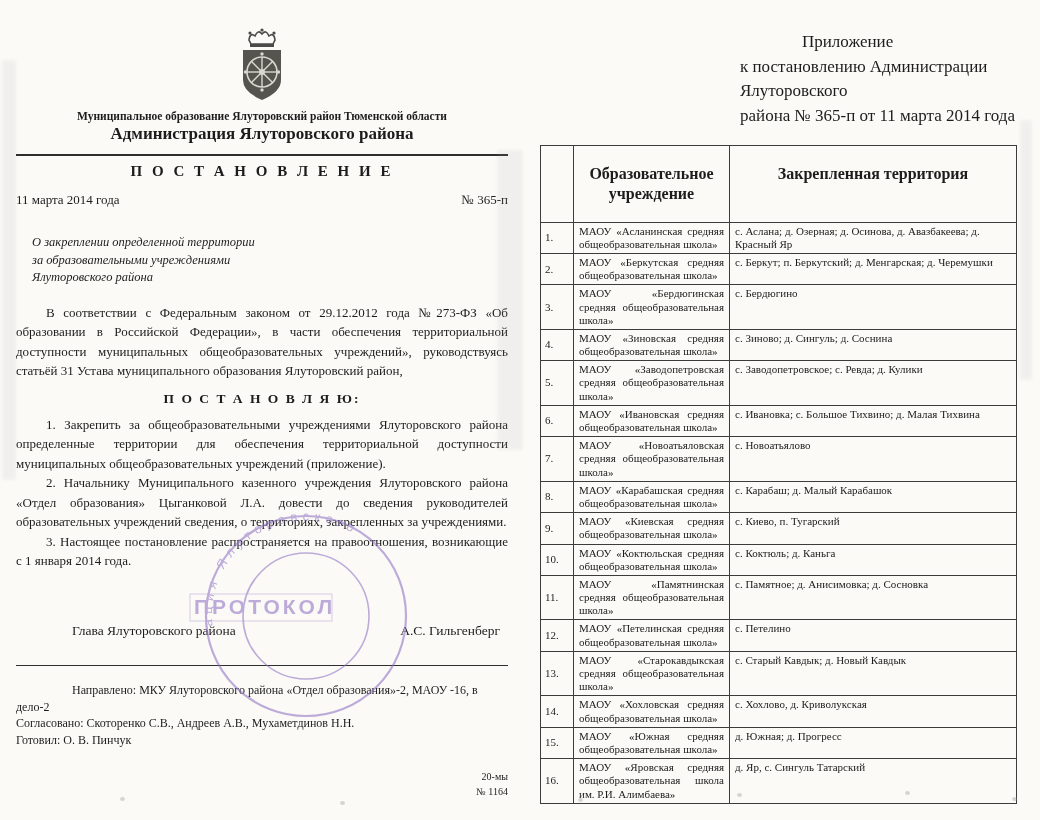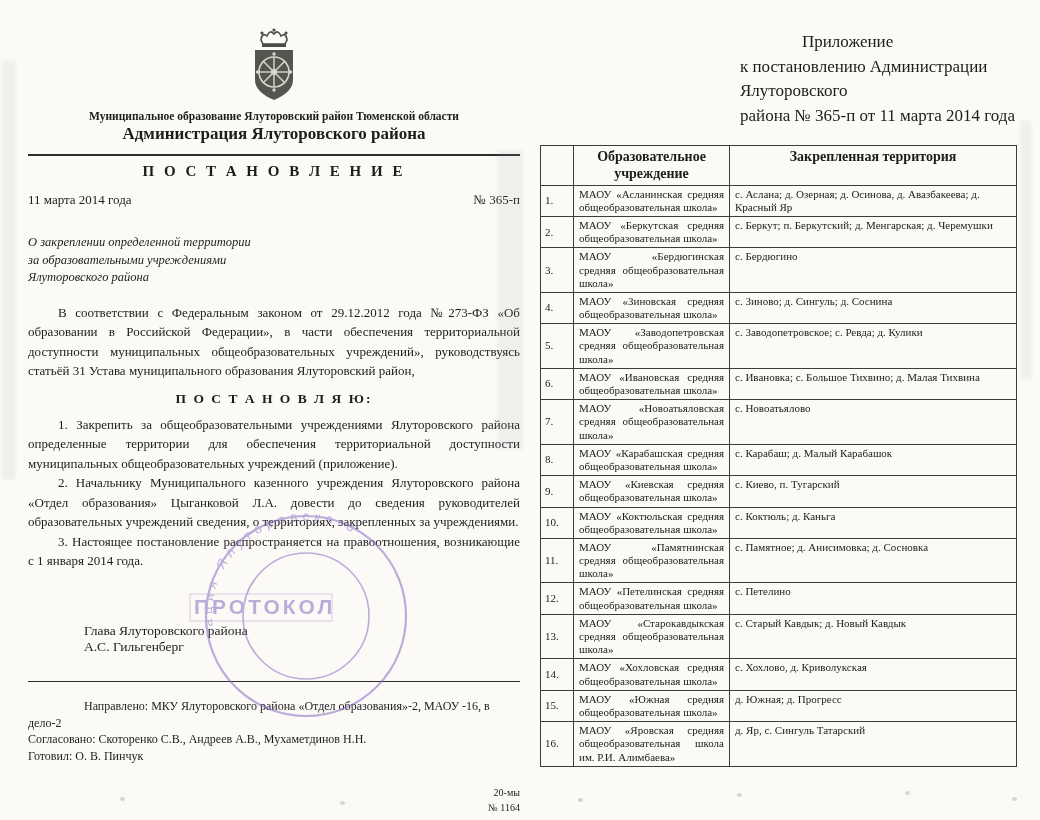--- a/index.html
+++ b/index.html
@@ -3,46 +3,46 @@
 <meta charset="utf-8">
 <style>
   html,body{margin:0;padding:0;}
   body{
     width:1040px;height:820px;position:relative;overflow:hidden;
     background:#fbfaf7;
     font-family:"Liberation Serif", serif;
     color:#1c1c1c;
   }
   
-  .page-left{position:absolute;left:28px;top:26px;width:492px;}
+  .page-left{position:absolute;left:16px;top:26px;width:492px;}
   .coat{width:54px;margin:0 auto;display:block;}
   .org1{font-weight:bold;font-size:11.5px;text-align:center;margin-top:6px;}
   .org2{font-weight:bold;font-size:17px;text-align:center;margin-top:2px;}
   .head-rule{border:none;border-top:2.5px solid #2e2e2e;margin:10px 0 0 0;}
   .doc-type{font-weight:bold;font-size:15px;text-align:center;letter-spacing:3px;margin-top:7px;}
   .meta-row{display:flex;justify-content:space-between;align-items:flex-start;margin-top:12px;font-size:13px;}
   .city{font-size:9.5px;text-align:center;margin-top:4px;}
-  .subject{font-style:italic;font-size:12.5px;line-height:1.4;margin-top:26px;}
+  .subject{font-style:italic;font-size:12.5px;line-height:1.4;margin-top:26px;margin-left:16px;}
   .body-text{font-size:13px;line-height:1.5;text-align:justify;margin-top:16px;}
   .body-text p{margin:0;text-indent:30px;}
   .resolve{font-weight:bold;font-size:13.5px;text-align:center;letter-spacing:2px;margin:8px 0 6px 0;}
-  .sig-row{display:flex;justify-content:space-between;margin-top:52px;font-size:13.5px;padding:0 8px 0 56px;flex-direction:column;}
+  .sig-row{display:flex;justify-content:space-between;margin-top:52px;font-size:13.5px;padding:0 8px 0 56px;}
   .foot-rule{border:none;border-top:1.5px solid #2e2e2e;margin:26px 0 0 0;}
   .footer{font-size:12px;line-height:1.4;margin-top:16px;}
   .footer .l1{text-indent:56px;}
   .codes{font-size:10px;line-height:1.5;margin-top:20px;text-align:right;}
   
   .stamp{position:absolute;left:188px;top:492px;width:236px;height:236px;pointer-events:none;opacity:.55;}
   
   .page-right{position:absolute;left:540px;top:30px;width:480px;}
   .appendix{margin-left:200px;width:278px;font-size:17px;line-height:1.45;}
   .appendix .a1{padding-left:62px;}
   table.terr{border-collapse:collapse;margin-top:16px;width:477px;table-layout:fixed;}
   table.terr th,table.terr td{border:1px solid #3c3c3c;vertical-align:top;}
-  table.terr th{font-size:14px;font-weight:bold;text-align:center;padding:2px 4px;line-height:1.25;}
+  table.terr th{font-size:16px;font-weight:bold;text-align:center;padding:18px 4px;line-height:1.25;}
   table.terr td{font-size:11px;line-height:1.2;padding:2px 5px;}
   col.c-num{width:33px;}
   col.c-school{width:156px;}
   .row-number-cell{text-align:left;vertical-align:middle !important;padding-left:4px !important;}
   .school-cell{text-align:justify;font-family:Liberation Serif, serif;}
   .territory-cell{text-align:left;}
   
   .bleed{position:absolute;background:#9a9a9a;opacity:.10;filter:blur(1.5px);border-radius:2px;}
   .speck{position:absolute;width:5px;height:4px;border-radius:50%;background:#8f8f8f;opacity:.35;filter:blur(.5px);}
 </style>

